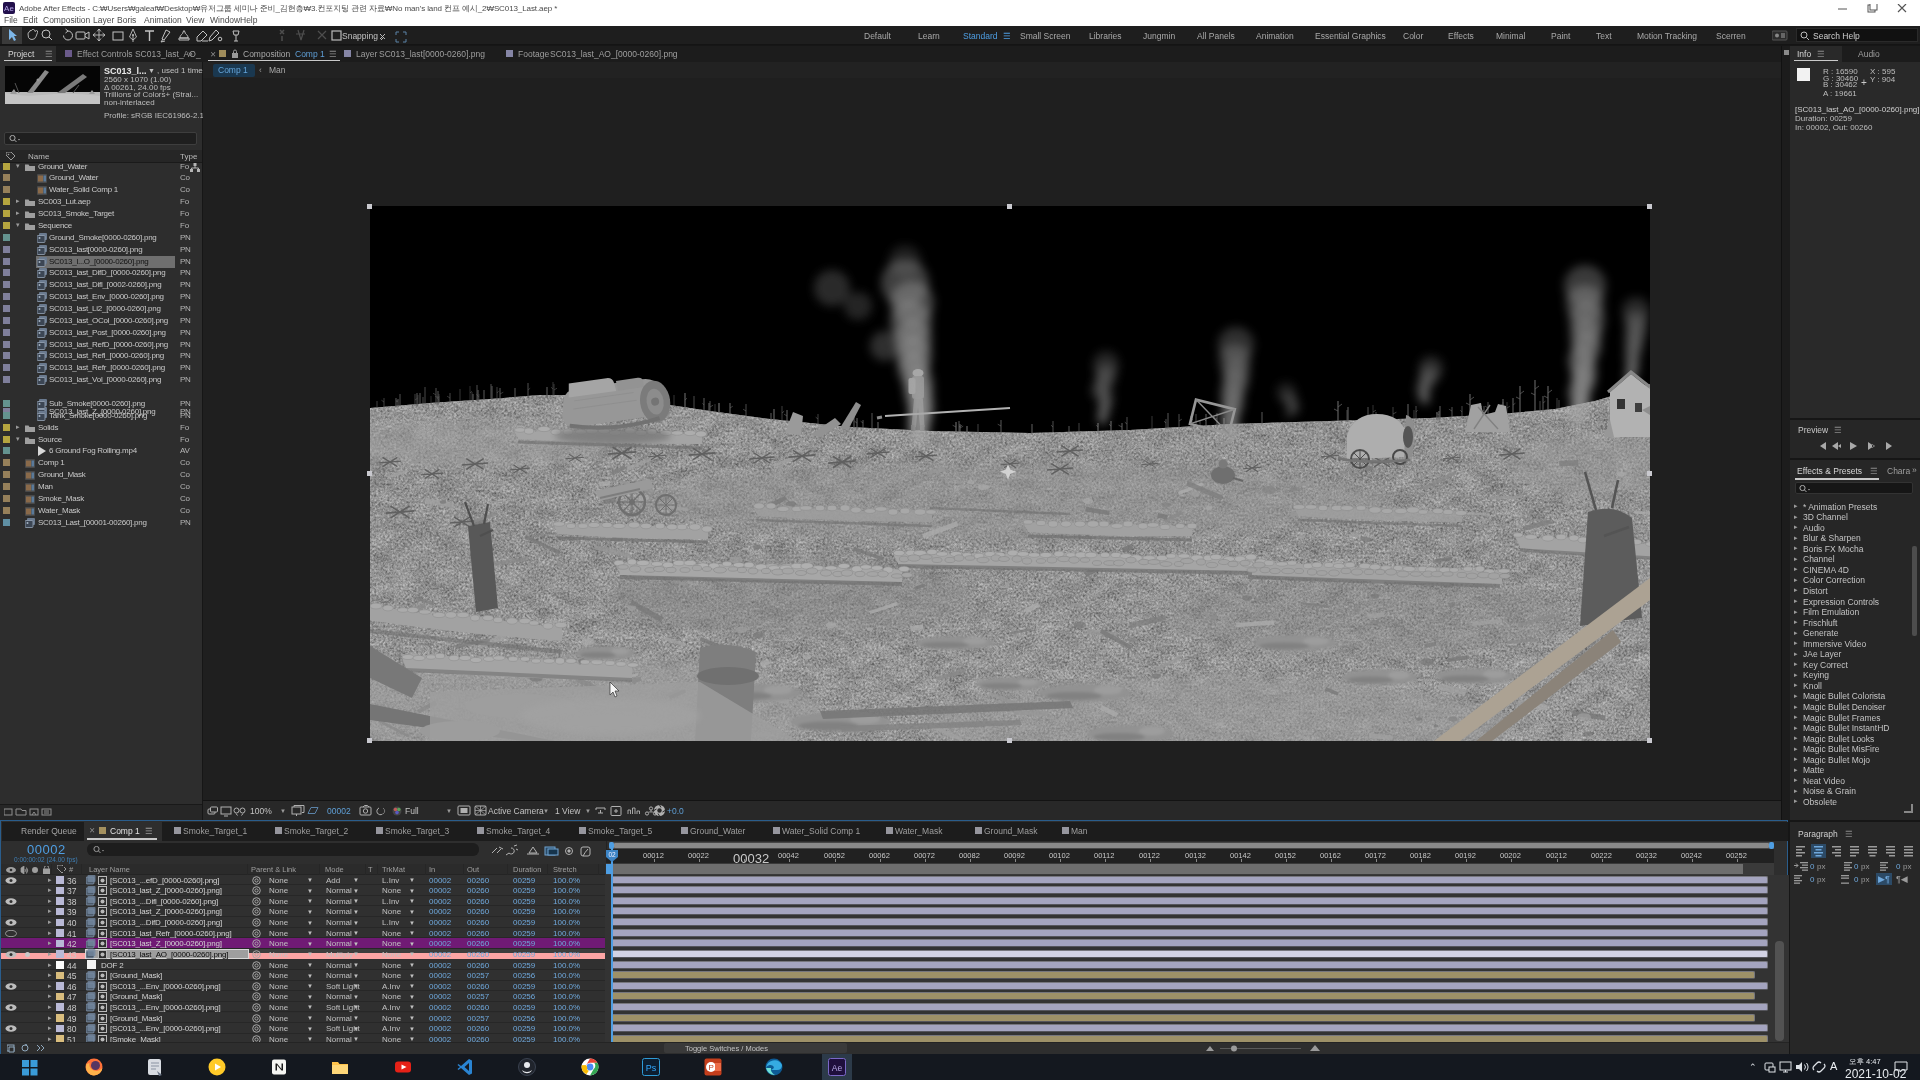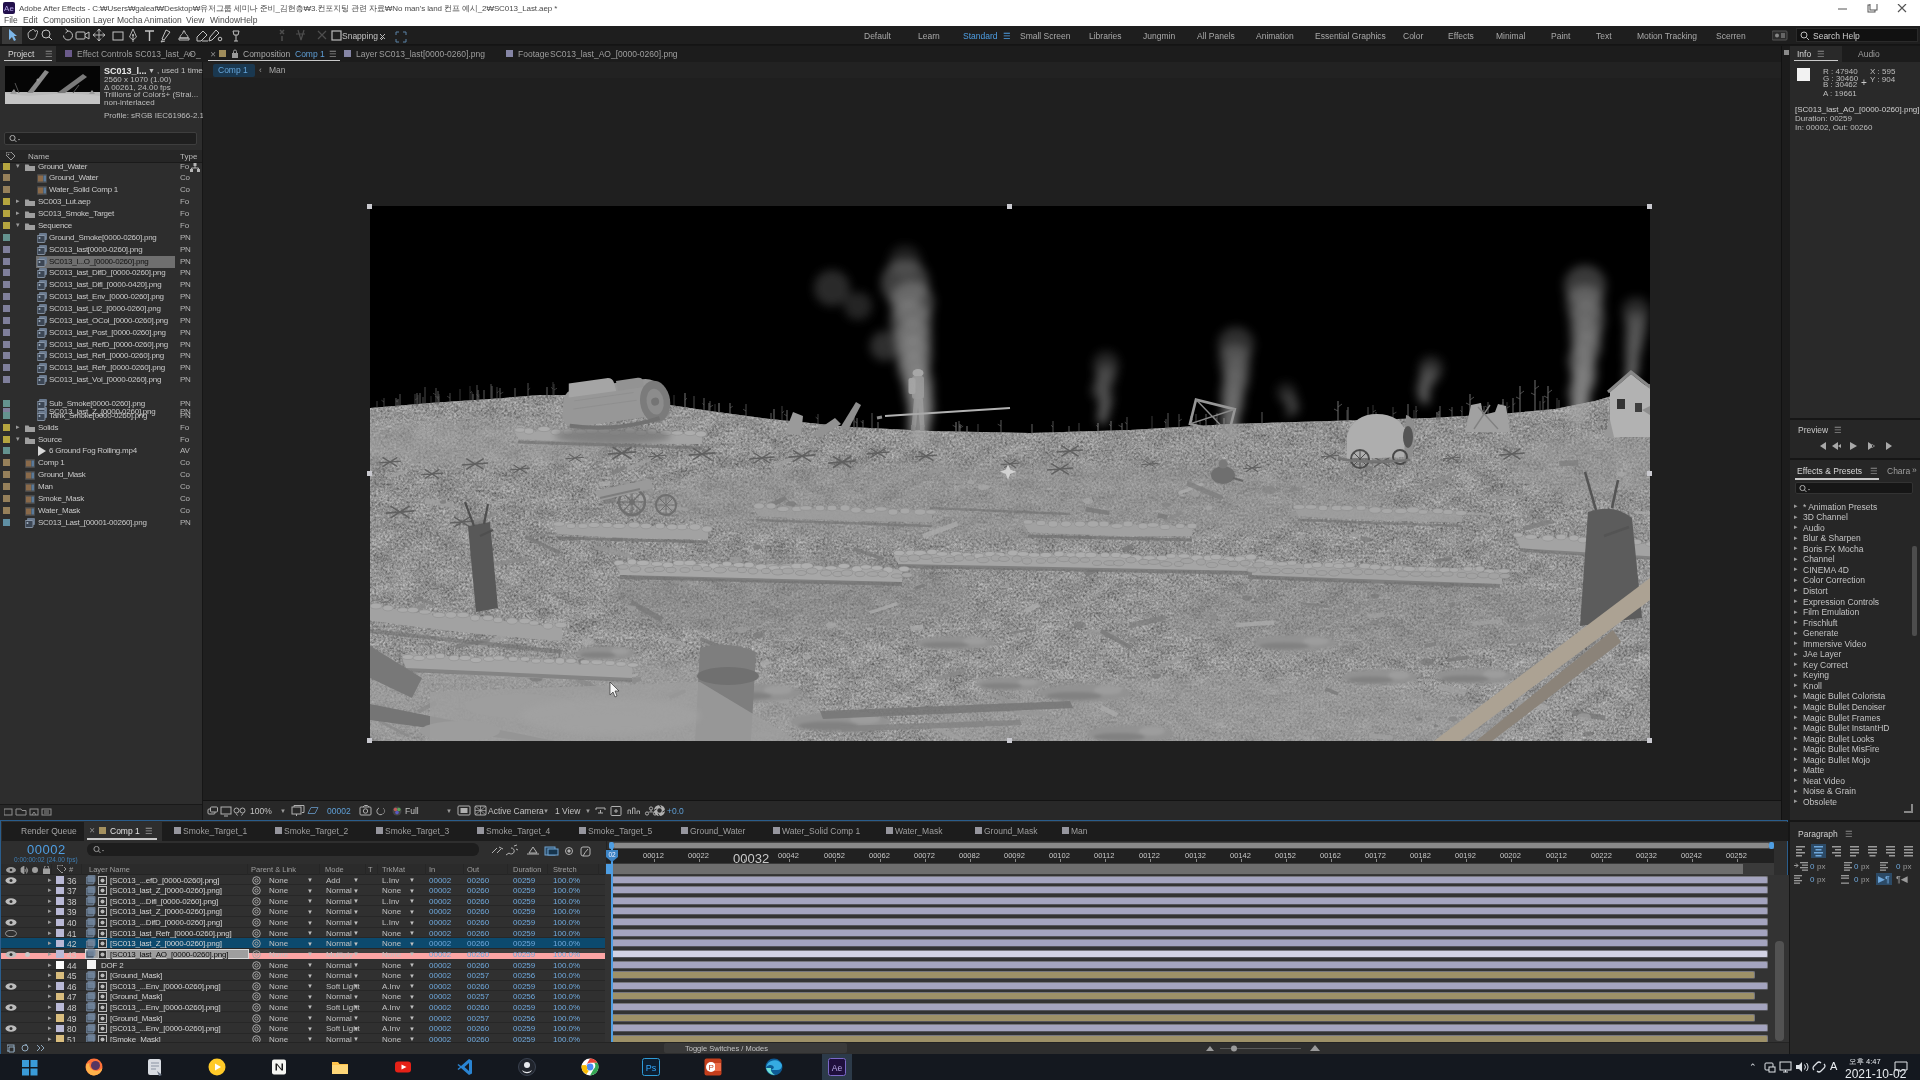--- a/index.html
+++ b/index.html
@@ -55,21 +55,21 @@
   <svg class="a" style="left:3px;top:2px" width="12" height="12">
         <rect width="12" height="12" rx="2" fill="#22104c"></rect>
         <text x="6" y="9" font-size="8" fill="#b7a8e8" text-anchor="middle" font-family="Liberation Sans">Ae</text>
       </svg>
   <span class="tt t" style="left:19px;top:3px">Adobe After Effects - C:₩Users₩galeaf₩Desktop₩유저그룹 세미나 준비_김현층₩3.컨포지팅 관련 자료₩No man's land 컨프 예시_2₩SC013_Last.aep *</span>
   <div id="menu">
     <span style="left:4px">File</span>
         <span style="left:23px">Edit</span>
         <span style="left:43px">Composition</span>
         <span style="left:93px">Layer</span>
-        <span style="left:117px">Mocha</span>
+        <span style="left:117px">Boris</span>
         <span style="left:144px">Animation</span>
         <span style="left:186px">View</span>
         <span style="left:210px">Window</span>
         <span style="left:240px">Help</span>
   </div>
   <svg class="a" style="left:1836px;top:4px" width="76" height="10">
     <line x1="2" y1="5" x2="11" y2="5" stroke="#555" stroke-width="1"></line>
     <rect x="32" y="1" width="7" height="7" fill="none" stroke="#555" stroke-width="1"></rect>
         <rect x="34" y="-1" width="7" height="7" fill="#fff" stroke="#555" stroke-width="1"></rect>
     <path d="M62 0 L70 8 M70 0 L62 8" stroke="#555" stroke-width="1.2" fill="none"></path>
@@ -274,21 +274,21 @@
             <span class="nm" style="left:49px;color:#c9c9c9">SC013_last_DifD_[0000-0260].png</span>
             <span class="ty">PN</span>
           </div>
 <div class="prow" style="top:233.2px">
             <span class="chip" style="left:3px;top:2px;background:#7f7f9b"></span>
             <svg class="a" style="left:37px;top:1px" width="11" height="10">
               <rect x="2" y="0" width="8" height="7" rx="1" fill="#6a7a8f"></rect>
               <rect x="0" y="2.5" width="8" height="7" rx="1" fill="#3c4654" stroke="#97a6b8" stroke-width="0.8"></rect>
               <circle cx="2.5" cy="5" r="1" fill="#a8b5c5"></circle>
             </svg>
-            <span class="nm" style="left:49px;color:#c9c9c9">SC013_last_Difl_[0000-0420].png</span>
+            <span class="nm" style="left:49px;color:#c9c9c9">SC013_last_Difl_[0002-0260].png</span>
             <span class="ty">PN</span>
           </div>
 <div class="prow" style="top:245.1px">
             <span class="chip" style="left:3px;top:2px;background:#7f7f9b"></span>
             <svg class="a" style="left:37px;top:1px" width="11" height="10">
               <rect x="2" y="0" width="8" height="7" rx="1" fill="#6a7a8f"></rect>
               <rect x="0" y="2.5" width="8" height="7" rx="1" fill="#3c4654" stroke="#97a6b8" stroke-width="0.8"></rect>
               <circle cx="2.5" cy="5" r="1" fill="#a8b5c5"></circle>
             </svg>
             <span class="nm" style="left:49px;color:#c9c9c9">SC013_last_Env_[0000-0260].png</span>
@@ -1594,21 +1594,21 @@
     </div>
 <div class="a" id="rcol">
   <div class="a" style="left:0;top:0;width:130px;height:16px;background:#1c1c1c"></div>
   <div class="a" style="left:0;top:0;width:52px;height:16px;background:#292929"></div>
   <span class="ptab" style="left:7px;top:3px;color:#d4d4d4">Info</span>
   <span class="ptab" style="left:27px;top:3px;color:#8a8a8a">☰</span>
   <div class="a" style="left:4px;top:13.5px;width:44px;height:1.5px;background:#c9c9c9"></div>
   <span class="ptab" style="left:68px;top:3px;color:#9f9f9f">Audio</span>
   <div class="a" style="left:0;top:16px;width:130px;height:356px;background:#292929"></div>
   <div class="a" style="left:7px;top:22px;width:13px;height:13px;background:#f2f2f2"></div>
-  <span class="rtext" style="left:33px;top:21px">R : 47940</span>
+  <span class="rtext" style="left:33px;top:21px">R : 16590</span>
   <span class="rtext" style="left:33px;top:27.5px">G : 30460</span>
   <span class="rtext" style="left:33px;top:34px">B : 30462</span>
   <span class="rtext" style="left:33px;top:43px">A : 19661</span>
   <span class="rtext" style="left:80px;top:21px">X : 595</span>
   <span class="rtext" style="left:80px;top:28.5px">Y : 904</span>
   <span class="rtext" style="left:71px;top:31px;font-size:10px;color:#cacaca">+</span>
   <span class="rtext" style="left:5px;top:59px;color:#d0d0d0">[SC013_last_AO_[0000-0260].png]</span>
   <span class="rtext" style="left:5px;top:68px">Duration: 00259</span>
   <span class="rtext" style="left:5px;top:77px">In: 00002, Out: 00260</span>
   <div class="a" style="left:0;top:374px;width:130px;height:38px;background:#262626"></div>
@@ -2107,21 +2107,21 @@
         <span class="cell" style="left:325px">Normal</span>
         <span class="cell" style="left:352px;font-size:6px;top:2.5px">▼</span>
         <span class="cell" style="left:381px">None</span>
         <span class="cell" style="left:408px;font-size:6px;top:2.5px">▼</span>
         <span class="cell blu" style="left:428px">00002</span>
         <span class="cell blu" style="left:466px">00260</span>
         <span class="cell blu" style="left:512px">00259</span>
         <span class="cell blu" style="left:552px">100.0%</span>
       </div>
       <div class="bar" style="left:610px;top:107.6px;width:1157px;background:#a4a4bf;border:1px solid #77777e;border-bottom-color:#55555c"></div>
-      <div class="lrow" style="top:117.2px;background:#0c4a6e;border-bottom:1px solid #272727">
+      <div class="lrow" style="top:117.2px;background:#701a75;border-bottom:1px solid #272727">
         <span class="a t" style="left:47px;top:1px;color:#9a9a9a;font-size:7px">▸</span>
         <span class="a" style="left:55px;top:1.5px;width:7.5px;height:7.5px;background:#b9b9d6"></span>
         <span class="num">42</span>
         <svg class="a" style="left:85px;top:0.5px" width="11" height="10">
           <rect x="0" y="2" width="8" height="7" rx="1" fill="#4c5a6a" stroke="#8ea2b8" stroke-width="0.7"></rect>
           <rect x="1.5" y="0" width="8" height="7" rx="1" fill="#7488a0" opacity="0.8"></rect>
         </svg>
         <svg class="a" style="left:97px;top:1px" width="9" height="9">
           <rect x="0.5" y="0.5" width="8" height="8" fill="#2e2e2e" stroke="#b9b9b9" stroke-width="1"></rect>
           <circle cx="4.5" cy="4.5" r="2" fill="#b9b9b9"></circle>

